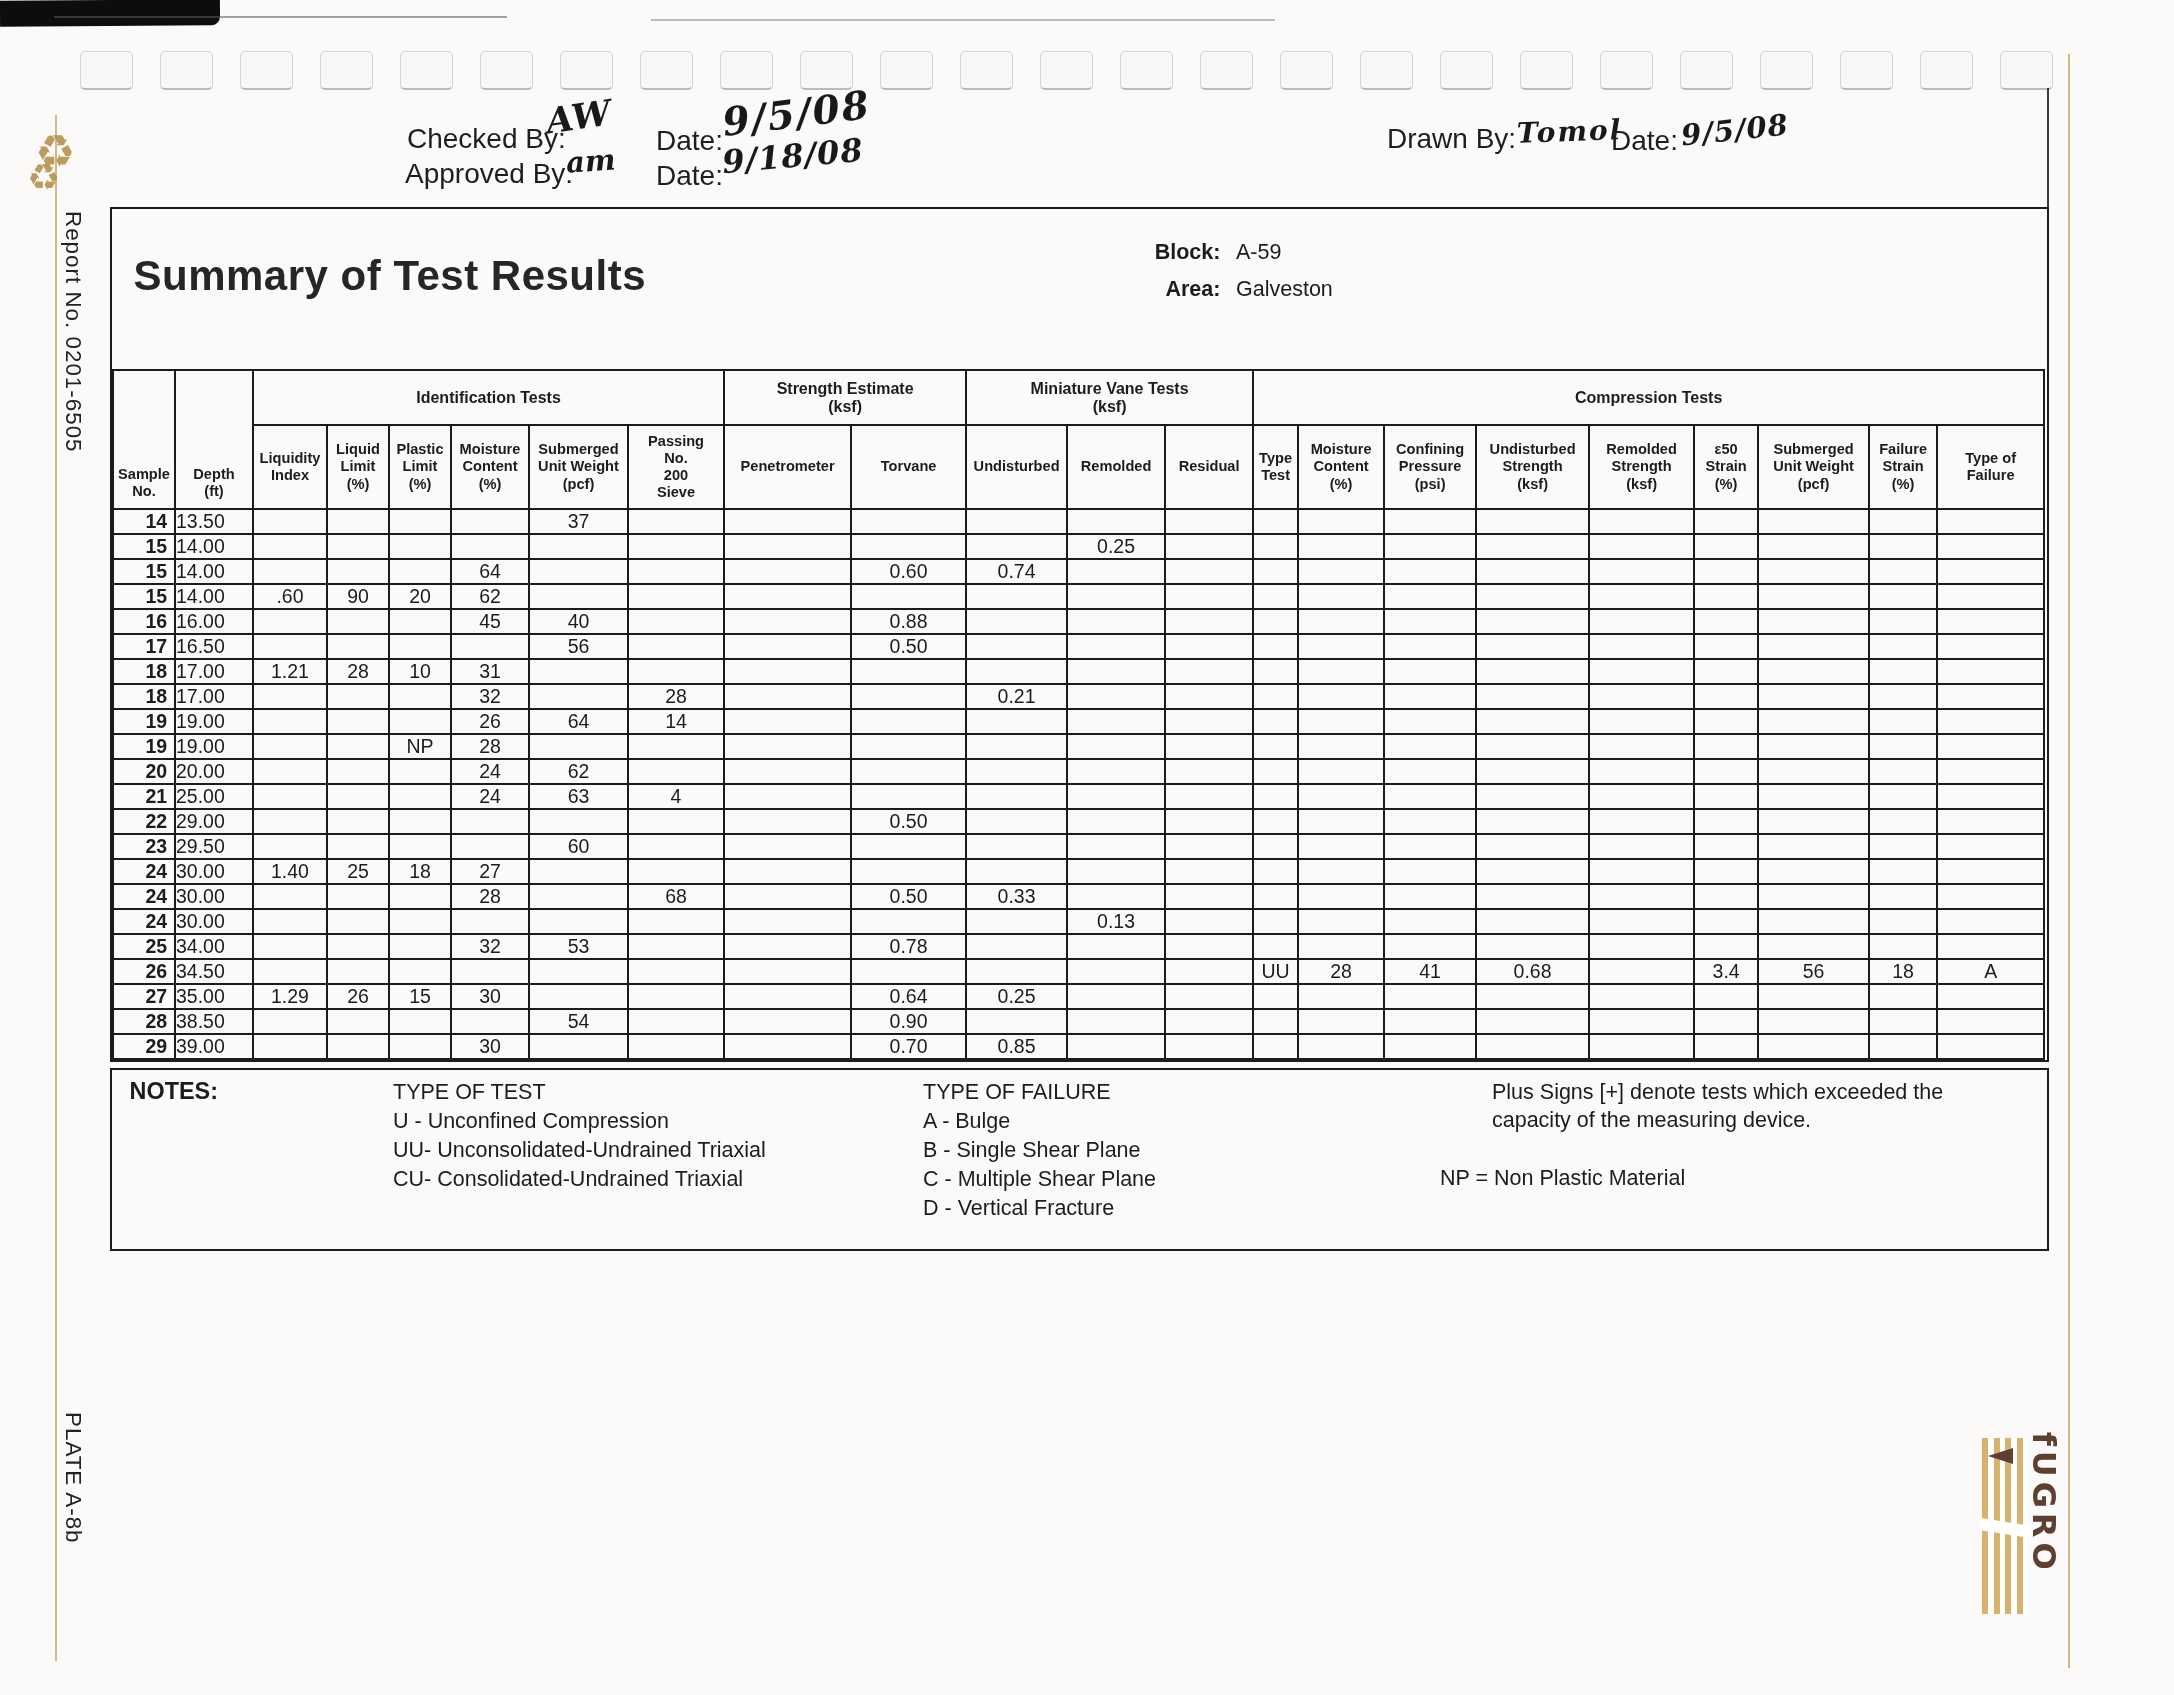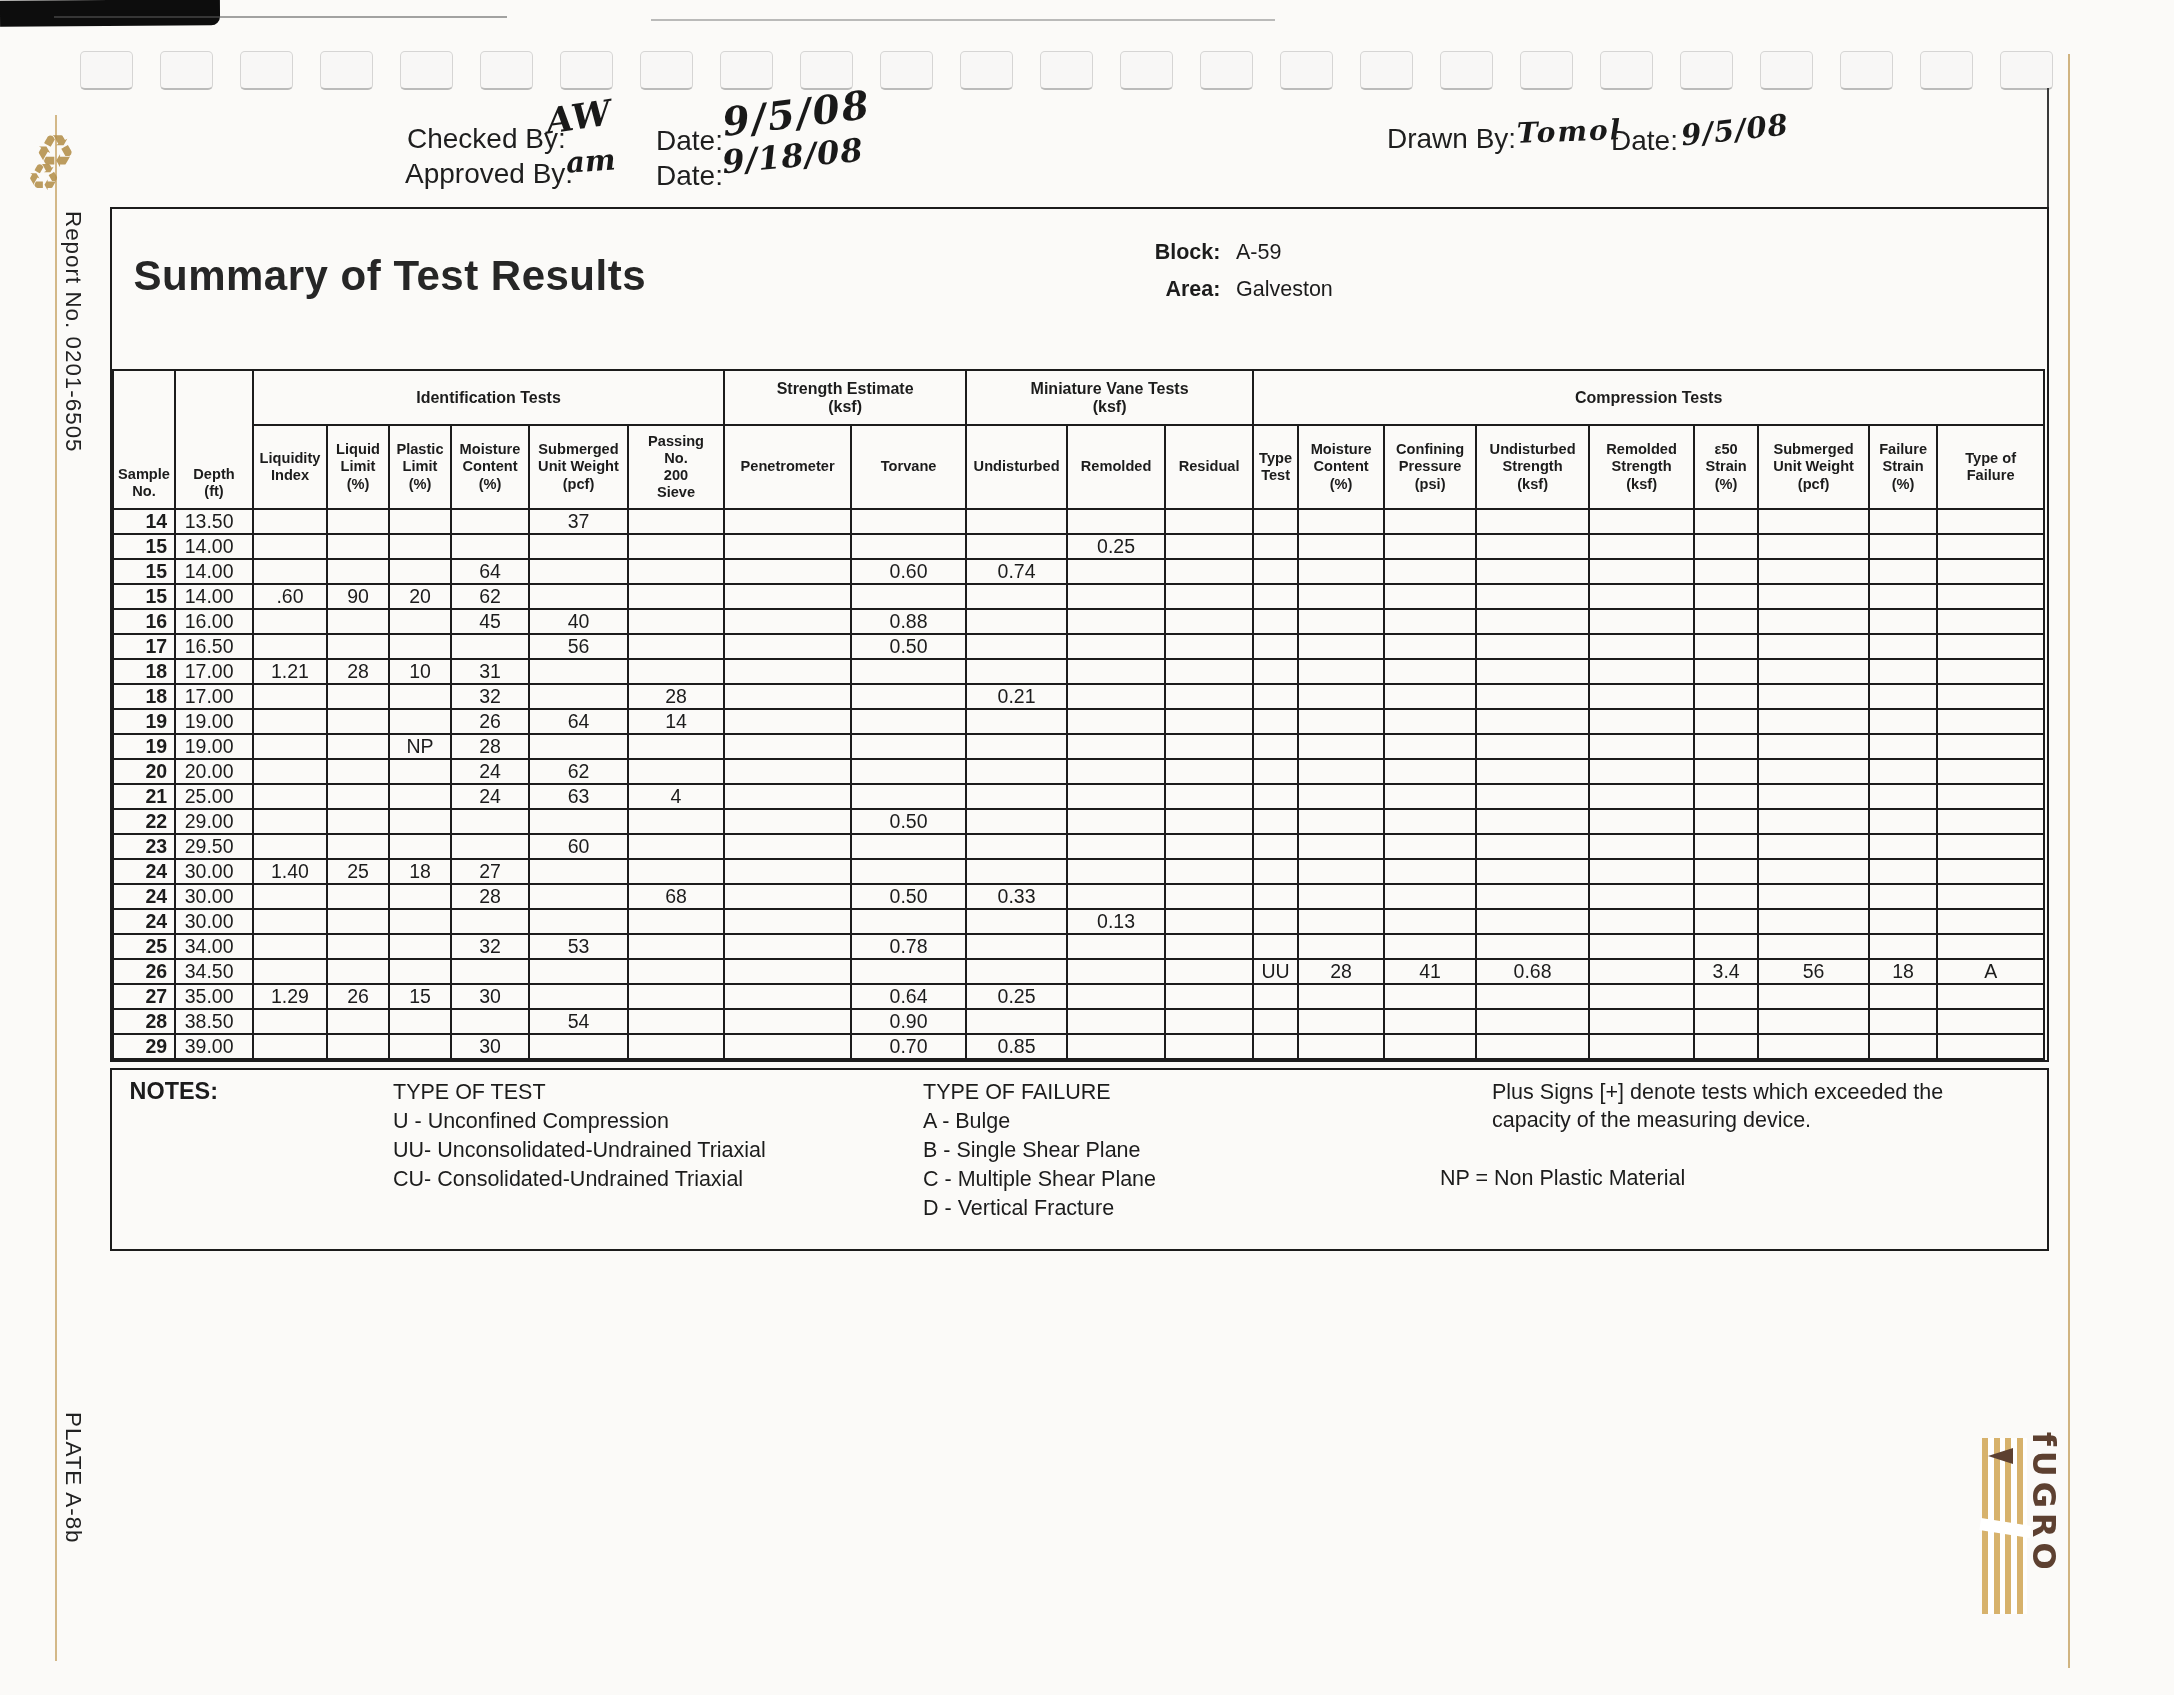--- a/index.html
+++ b/index.html
@@ -57,21 +57,21 @@
   
   table{border-collapse:collapse;table-layout:fixed;width:1933px;}
   th,td{border:2px solid var(--ink);overflow:hidden;}
   th{white-space:pre-line;font-weight:bold;text-align:center;}
   .th-group{height:55px;font-size:16px;vertical-align:middle;line-height:1.1;}
   .th-sub{height:84px;font-size:14.6px;vertical-align:middle;line-height:1.18;padding:2px 1px;}
   .th-corner{vertical-align:bottom;padding-bottom:7.8px;}
   tbody tr{height:24px;}
   td{font-size:19.5px;text-align:center;vertical-align:middle;}
   td.c-sample{text-align:right;padding-right:6.8px;font-weight:bold;}
-  td.c-depth{text-align:center;padding-right:9.8px;}
+  td.c-depth{text-align:left;padding-right:9.8px;}
   
   .notes-box{position:relative;border:2.9px solid var(--ink);margin-top:5.9px;height:183px;font-size:21.5px;}
   .notes-label{position:absolute;left:17.6px;top:7.8px;font-size:23.4px;font-weight:bold;}
   .notes-col{position:absolute;top:7.8px;line-height:29px;}
   .notes-col.tot{left:281px;}
   .notes-col.tof{left:811px;}
   .notes-plus{position:absolute;left:1356px;top:7.8px;width:488px;line-height:28px;margin-left:24px;}
   .notes-np{position:absolute;left:1328px;top:96px;}
   
   .fugro{position:absolute;left:1982px;top:1432px;width:78px;height:193px;}

